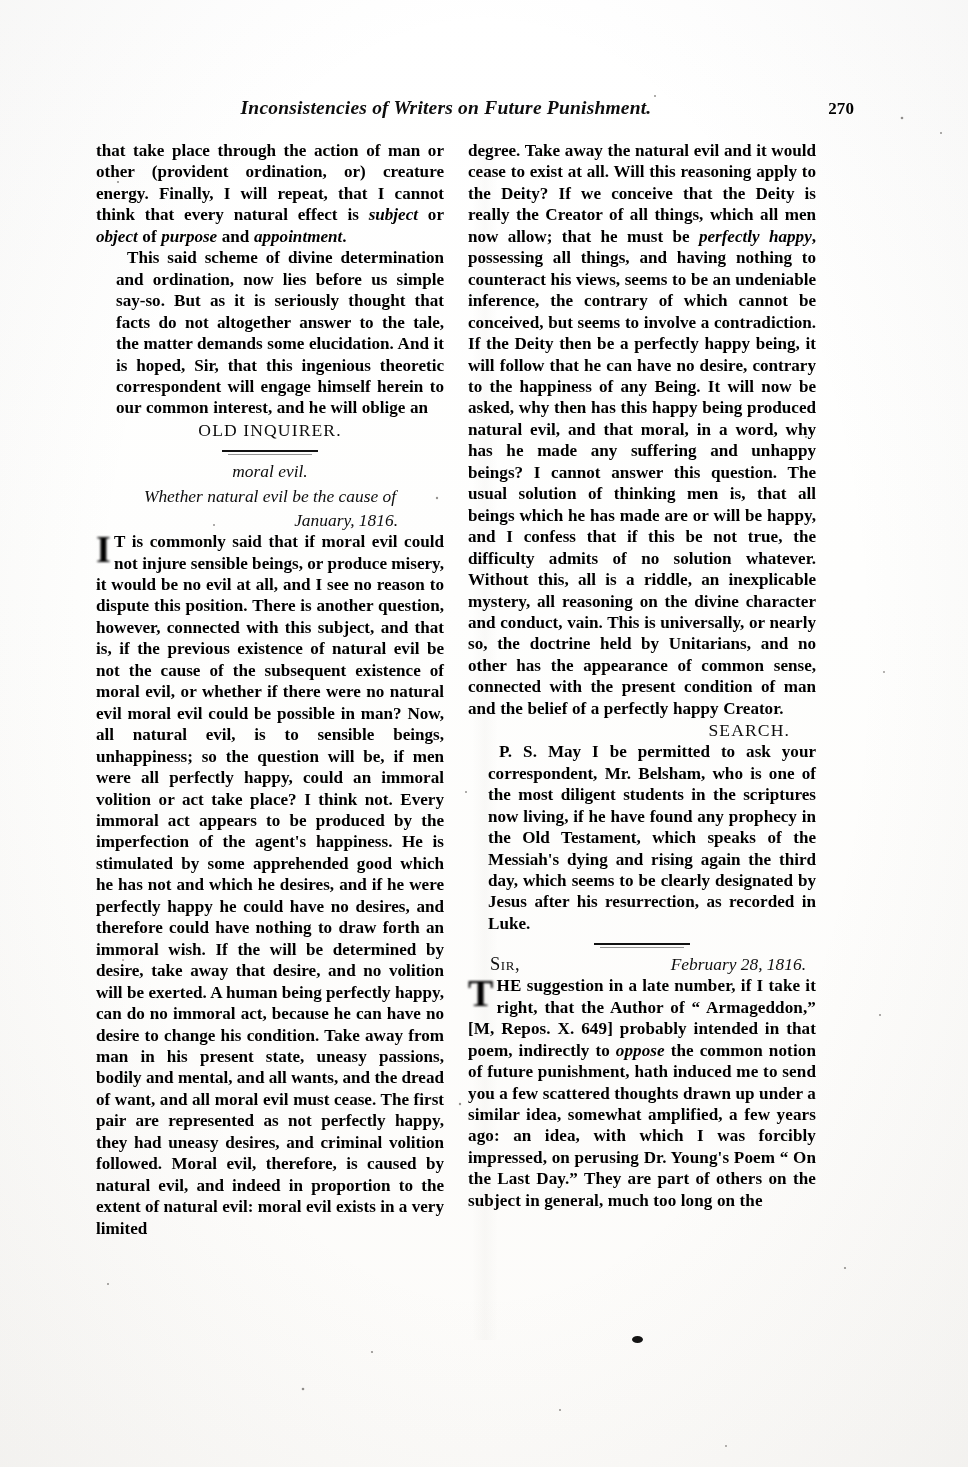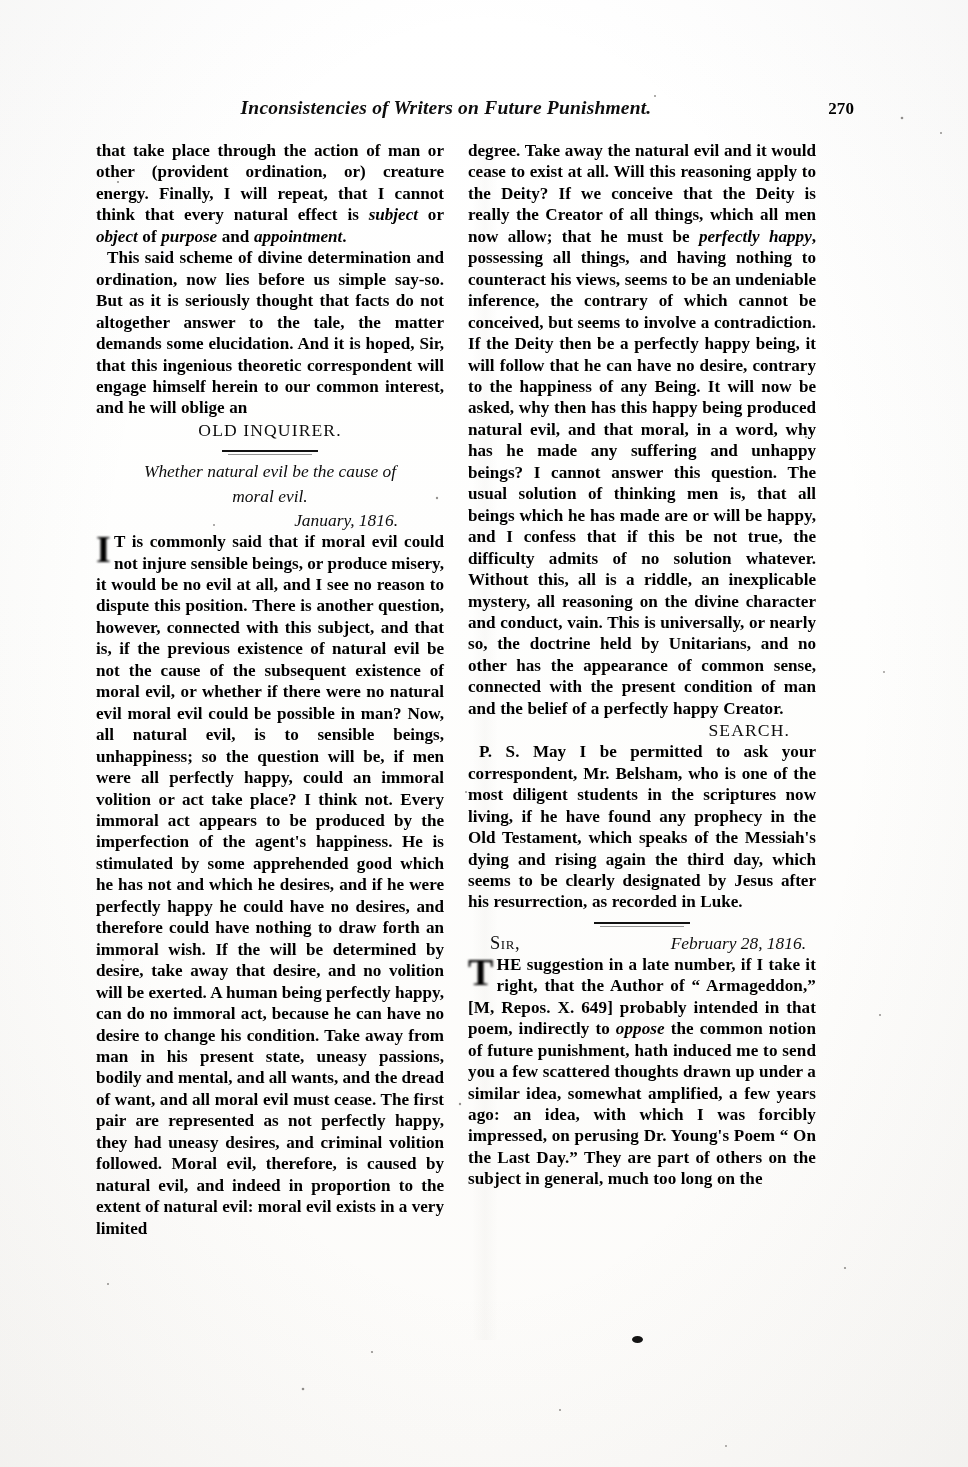--- a/index.html
+++ b/index.html
@@ -81,21 +81,21 @@
   
   .para {
     margin: 0 0 0 0;
     font-size: 17.1px;
     line-height: 21.45px;
     text-align: justify;
     text-align-last: left;
     hyphens: manual;
     word-spacing: 0.3px;
   }
-  .para.indent { text-indent: 11px; }
+  .para.indent { text-indent: 11px; margin-left: 20px; }
   .para + .para { margin-top: 0; }
 
   .italic { font-style: italic; }
 
   
   .signature {
     font-size: 17.6px;
     letter-spacing: 1.1px;
     text-align: center;
     margin-top: 1px;
@@ -231,22 +231,22 @@
     <div class="column">
 
       <p class="para smear-mid"><span>that take place through the action of man or other (provident ordination, or) creature energy. Finally, I will repeat, that I cannot think that every natural effect is </span><span class="italic">subject</span><span> or </span><span class="italic">object</span><span> of </span><span class="italic">purpose</span><span> and </span><span class="italic">appointment</span><span>.</span></p>
 
       <p class="para indent smear-mid">This said scheme of divine determination and ordination, now lies before us simple say-so. But as it is seriously thought that facts do not altogether answer to the tale, the matter demands some elucidation. And it is hoped, Sir, that this ingenious theoretic correspondent will engage himself herein to our common interest, and he will oblige an</p>
 
       <div class="signature smear-light">OLD INQUIRER.</div>
 
       <div class="article-rule"></div>
 
+      <div class="article-title smear-light">moral evil.</div>
       <div class="article-title smear-light">Whether natural evil be the cause of</div>
-      <div class="article-title smear-light">moral evil.</div>
 
       <div class="dateline smear-light">January, 1816.</div>
 
       <p class="dropcap-para smear-mid"><span class="dropcap smear-black">I</span><span>T is commonly said that if moral evil could not injure sensible beings, or produce misery, it would be no evil at all, and I see no reason to dispute this position. There is another question, however, connected with this subject, and that is, if the previous existence of natural evil be not the cause of the subsequent existence of moral evil, or whether if there were no natural evil moral evil could be possible in man? Now, all natural evil, is to sensible beings, unhappiness; so the question will be, if men were all perfectly happy, could an immoral volition or act take place? I think not. Every immoral act appears to be produced by the imperfection of the agent's happiness. He is stimulated by some apprehended good which he has not and which he desires, and if he were perfectly happy he could have no desires, and therefore could have nothing to draw forth an immoral wish. If the will be determined by desire, take away that desire, and no volition will be exerted. A human being perfectly happy, can do no immoral act, because he can have no desire to change his condition. Take away from man in his present state, uneasy passions, bodily and mental, and all wants, and the dread of want, and all moral evil must cease. The first pair are represented as not perfectly happy, they had uneasy desires, and criminal volition followed. Moral evil, therefore, is caused by natural evil, and indeed in proportion to the extent of natural evil: moral evil exists in a very limited</span></p>
 
     </div>
 
     <div class="column">
 
       <p class="para smear-mid"><span>degree. Take away the natural evil and it would cease to exist at all. Will this reasoning apply to the Deity? If we conceive that the Deity is really the Creator of all things, which all men now allow; that he must be </span><span class="italic">perfectly happy</span><span>, possessing all things, and having nothing to counteract his views, seems to be an undeniable inference, the contrary of which cannot be conceived, but seems to involve a contradiction. If the Deity then be a perfectly happy being, it will follow that he can have no desire, contrary to the happiness of any Being. It will now be asked, why then has this happy being produced natural evil, and that moral, in a word, why has he made any suffering and unhappy beings? I cannot answer this question. The usual solution of thinking men is, that all beings which he has made are or will be happy, and I confess that if this be not true, the difficulty admits of no solution whatever. Without this, all is a riddle, an inexplicable mystery, all reasoning on the divine character and conduct, vain. This is universally, or nearly so, the doctrine held by Unitarians, and no other has the appearance of common sense, connected with the present condition of man and the belief of a perfectly happy Creator.</span></p>

